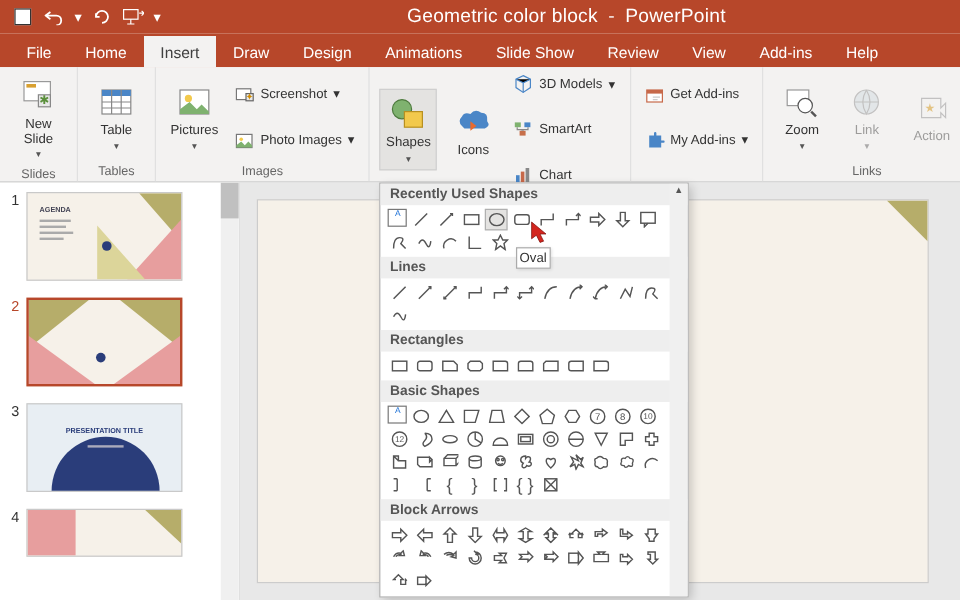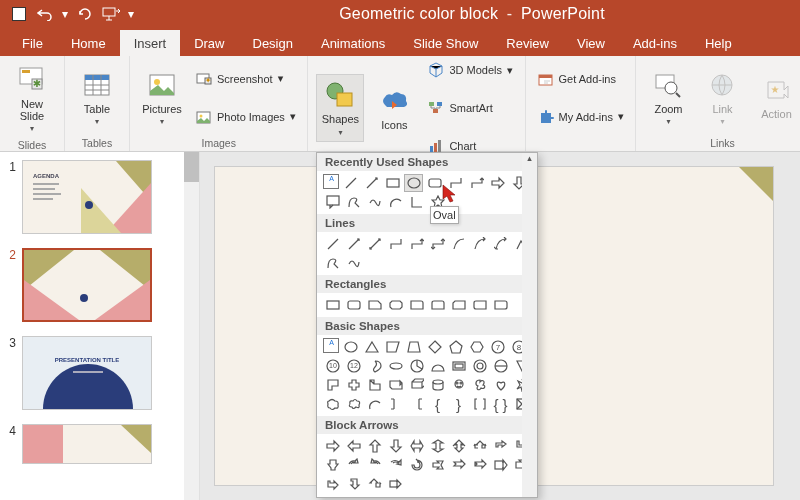--- a/index.html
+++ b/index.html
@@ -40,21 +40,21 @@
   .slide { width:130px; height:74px; border:1px solid #c9c9c9; background:#f6f1e9; position:relative; overflow:hidden; }
   .slide.sel { border:2px solid #b7472a; }
   .slide1 .t-ag { position:absolute; top:12px; left:10px; font-size:6px; color:#445; font-weight:bold; }
   .slide1 .lines { position:absolute; top:22px; left:10px; }
   .slide1 .lines div { height:2px; background:#aaa; margin-bottom:3px; }
 
   .canvas-area { flex:1; background:#e8e8e8; padding: 14px 0 0 14px; position:relative; }
   .canvas { width: 560px; height: 320px; background:#f6f1e9; border:1px solid #ccc; position:relative; overflow:hidden; }
   .canvas .corner { position:absolute; top:0; right:0; width:0;height:0; border-top:34px solid #b6ad6a; border-left:34px solid transparent; }
 
-  .shapes-panel { position:absolute; left:316px; top:152px; width:222px; height:346px; background:#fff; border:1px solid #b0b0b0; box-shadow: 3px 3px 8px rgba(0,0,0,0.2); z-index:5; overflow:hidden; }
+  .shapes-panel { position:absolute; left:316px; top:152px; width:258px; height:346px; background:#fff; border:1px solid #b0b0b0; box-shadow: 3px 3px 8px rgba(0,0,0,0.2); z-index:5; overflow:hidden; }
   .shapes-panel .section-head { background:#eeeeee; padding:3px 8px; font-size:11.5px; color:#555; font-weight:600; }
   .shapes-panel .shape-grid { display:flex; flex-wrap:wrap; padding:3px 6px; gap: 1px 2px; }
   .shape-cell { width:19px; height:18px; display:flex; align-items:center; justify-content:center; font-size:15px; color:#555; }
   .shape-cell svg { width:14px; height:14px; fill:none; stroke:#555; stroke-width:1.2; }
   .shape-cell.textbox { border:1px solid #777; font-size:7px; color:#1a6fd6; width:16px;height:15px; display:flex; align-items:flex-start; padding-left:1px; }
   .sp-scroll { position:absolute; right:0; top:0; width:15px; height:100%; background:#f0f0f0; }
   .sp-scroll .up,.sp-scroll .dn{height:15px; text-align:center; font-size:9px; color:#555;}
   .cursor { position:absolute; left:442px; top:184px; z-index:8; }
   .tooltip { position:absolute; left:430px; top:206px; z-index:8; background:#fff; border:1px solid #aaa; padding:2px 2px; font-size:11px; color:#333; box-shadow:1px 1px 3px rgba(0,0,0,0.15); }
 </style>

